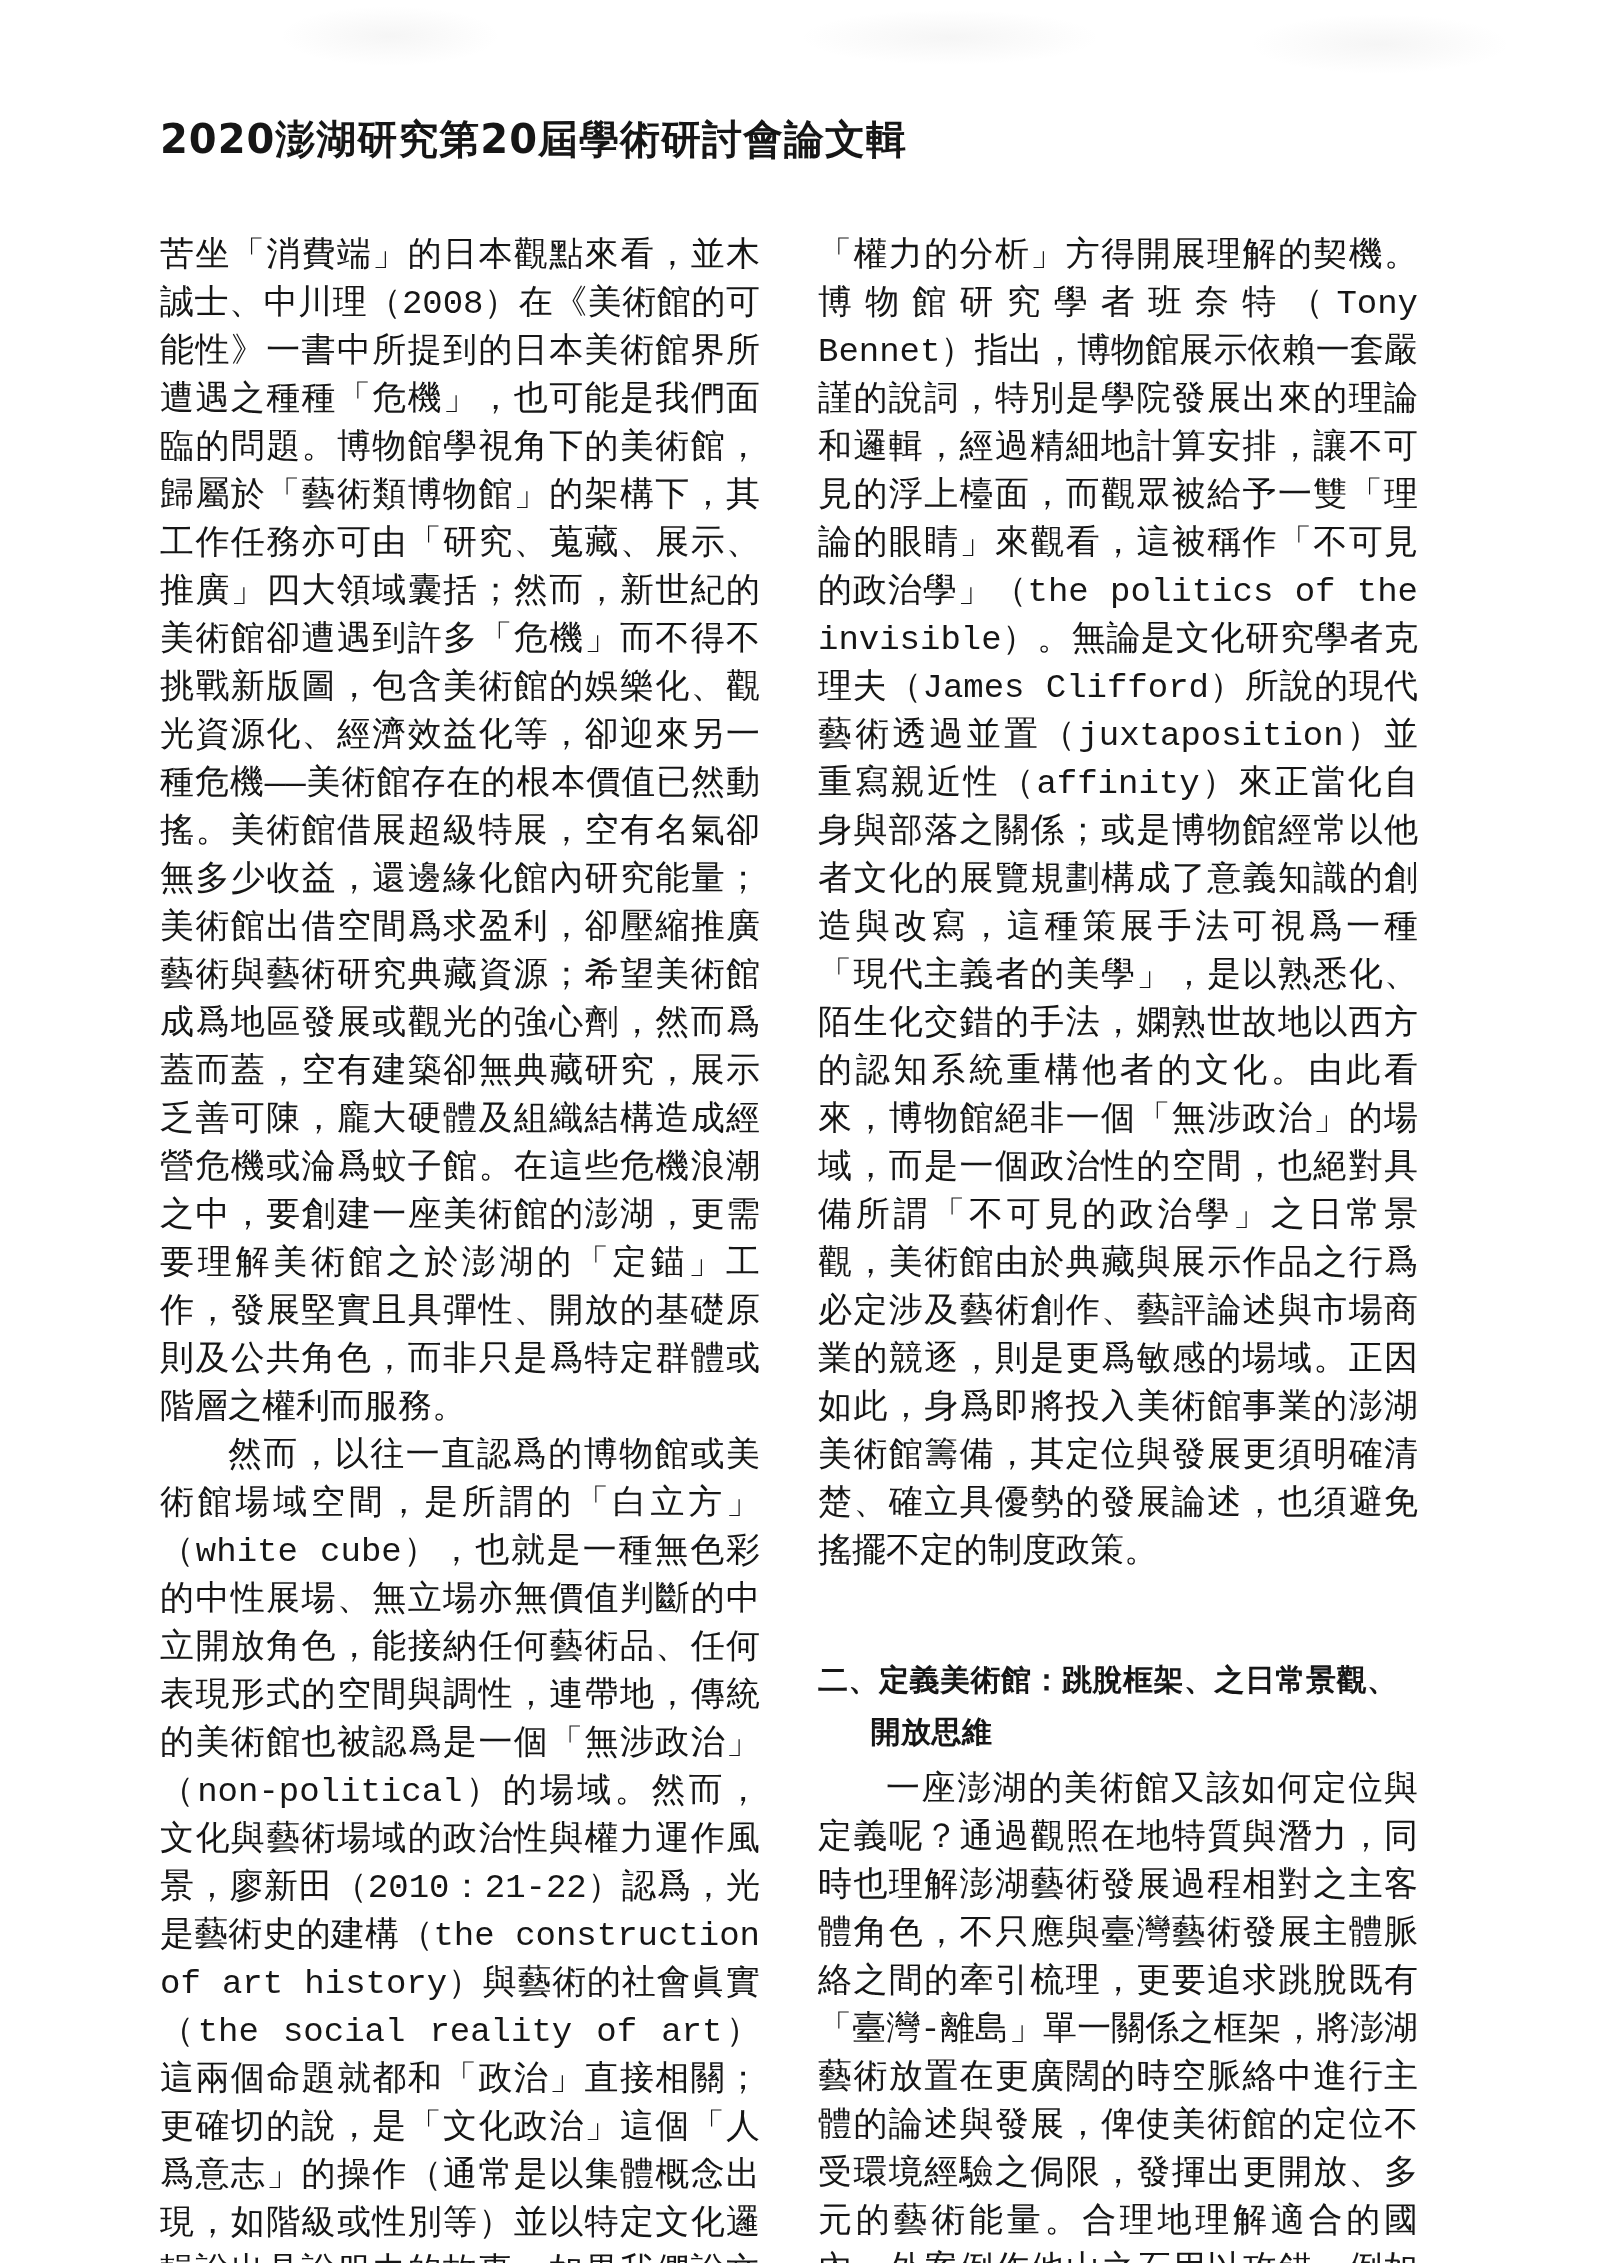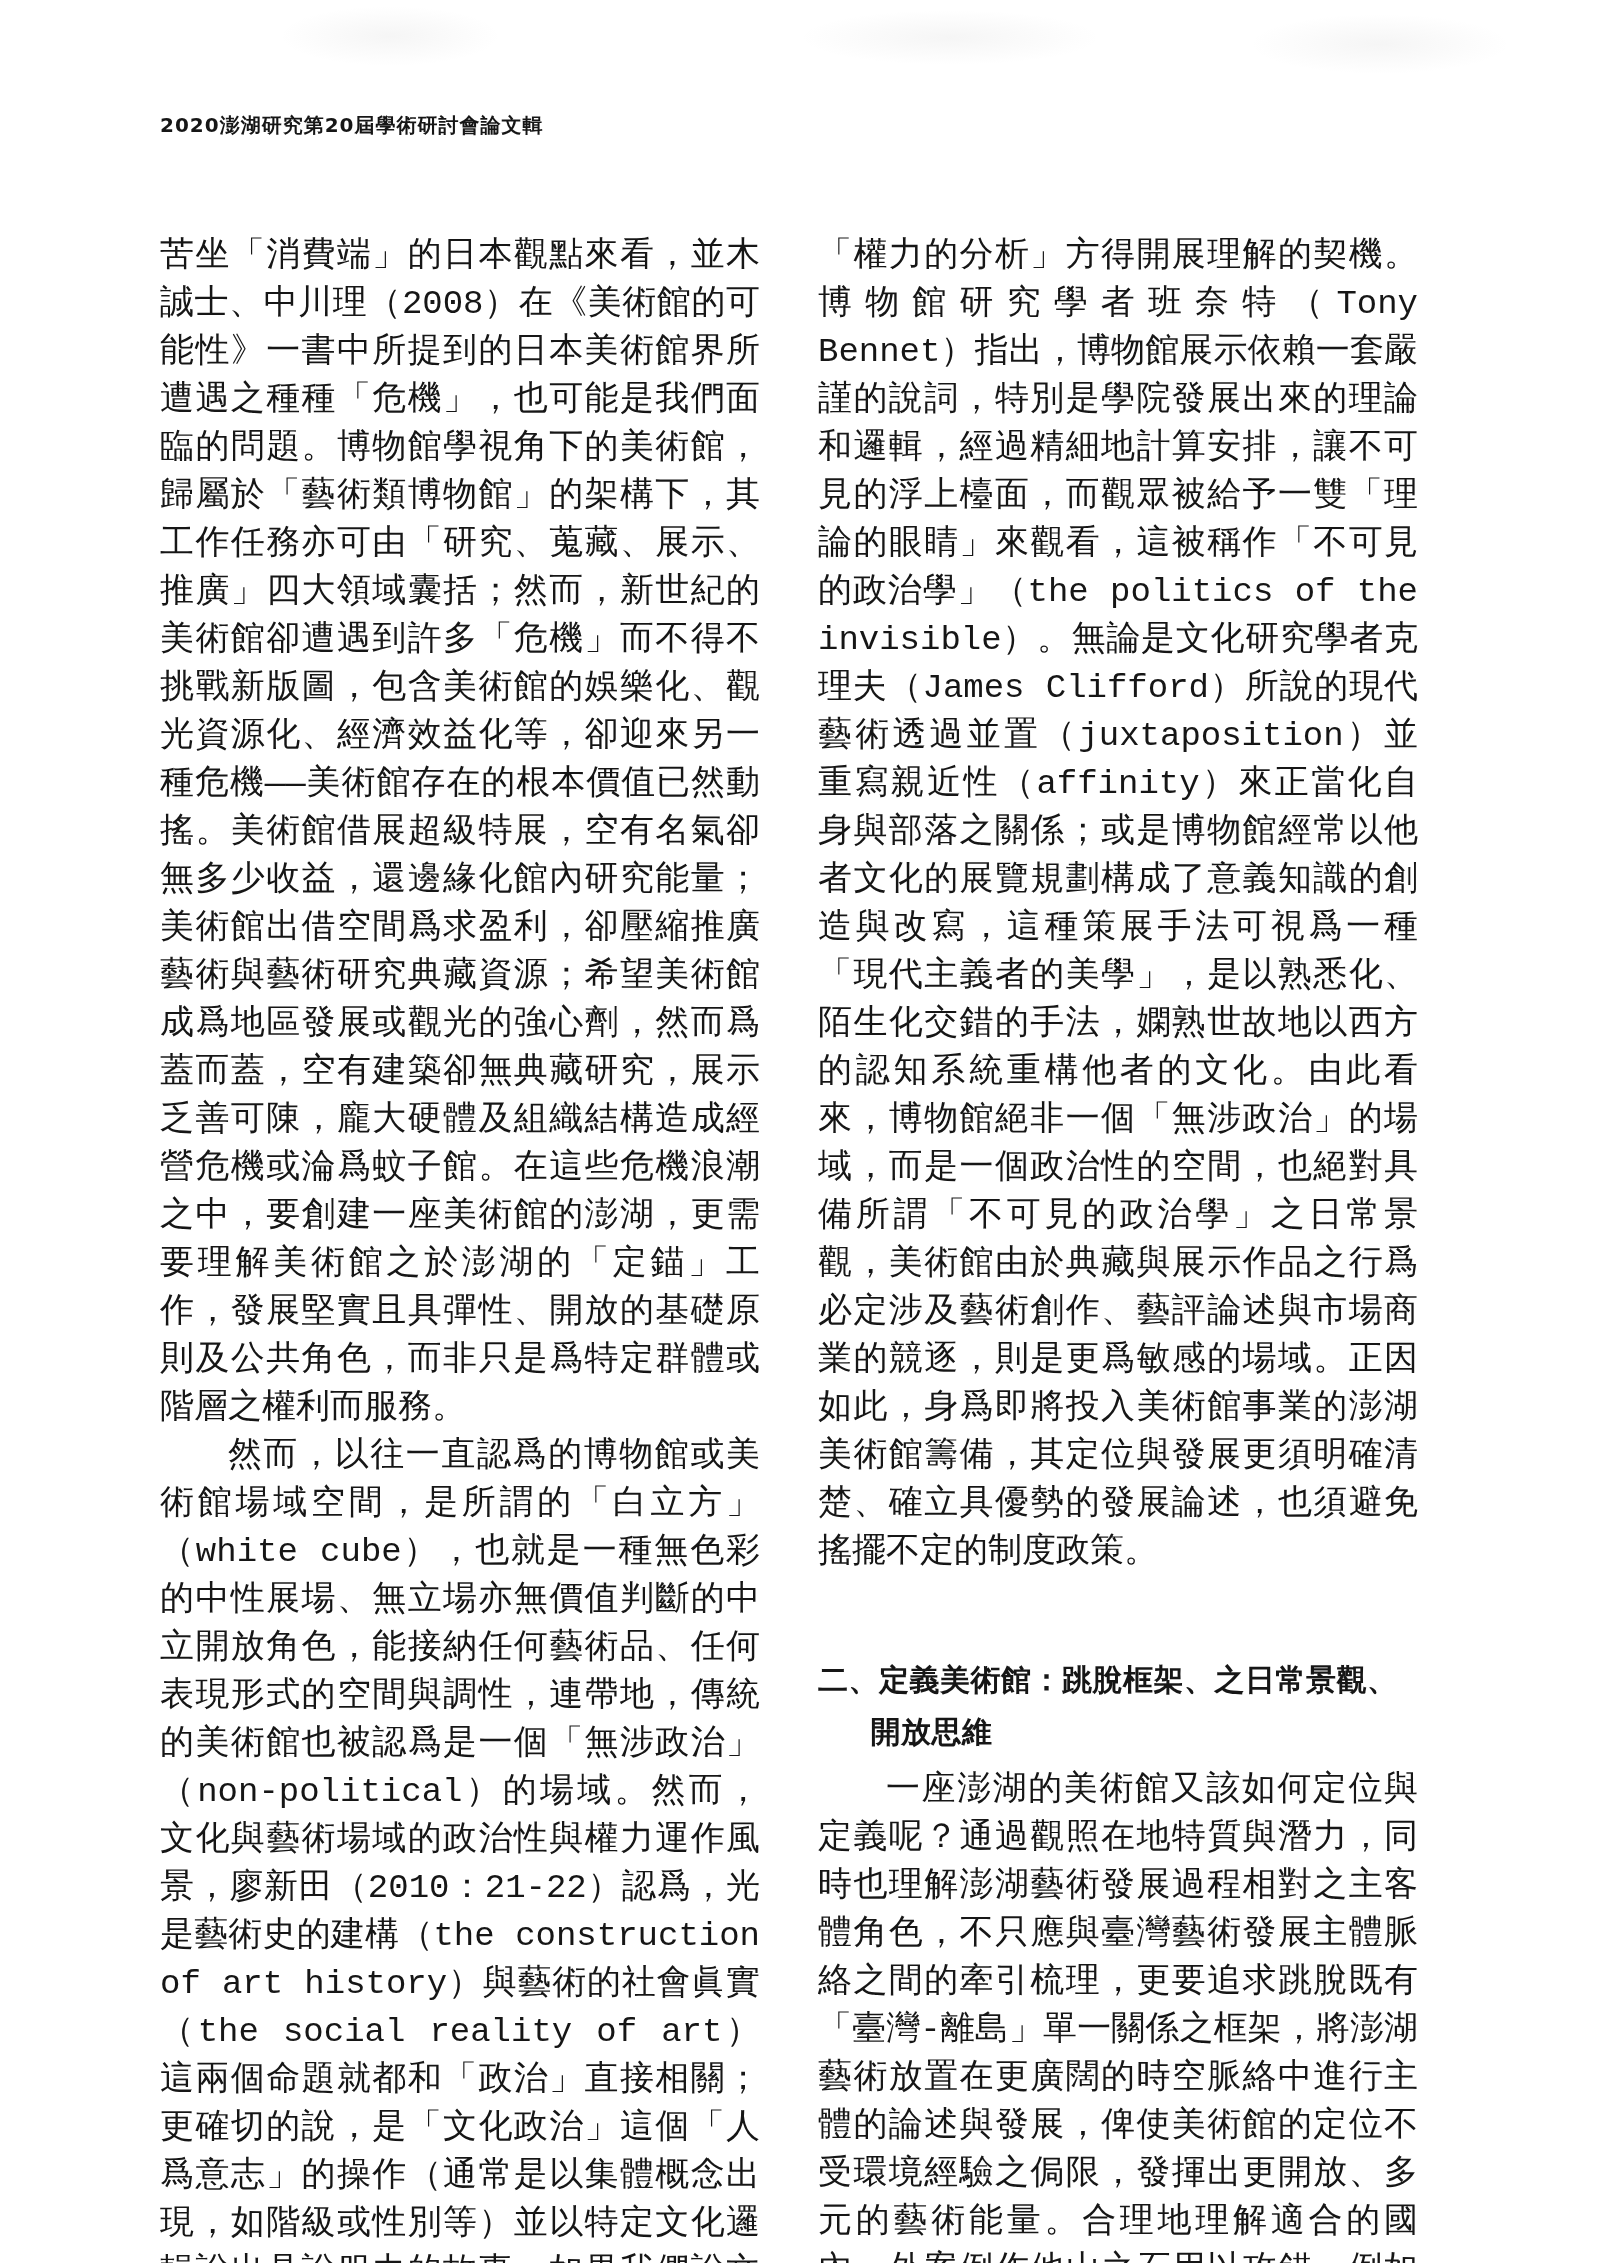--- a/index.html
+++ b/index.html
@@ -16,21 +16,21 @@
     overflow: hidden;
     color: #161616;
     font-family: "DejaVu Serif", "Liberation Serif", serif;
   }
   .running-header {
     position: absolute;
     left: 160px;
     top: 112px;
     font-family: "DejaVu Sans", "Liberation Sans", sans-serif;
     font-weight: 600;
-    font-size: 20px;
+    font-size: 40px;
     letter-spacing: 1px;
     white-space: nowrap;
   }
   .col {
     position: absolute;
     top: 232px;
     width: 600px;
     font-size: 34px;
     line-height: 48px;
     text-align: justify;

